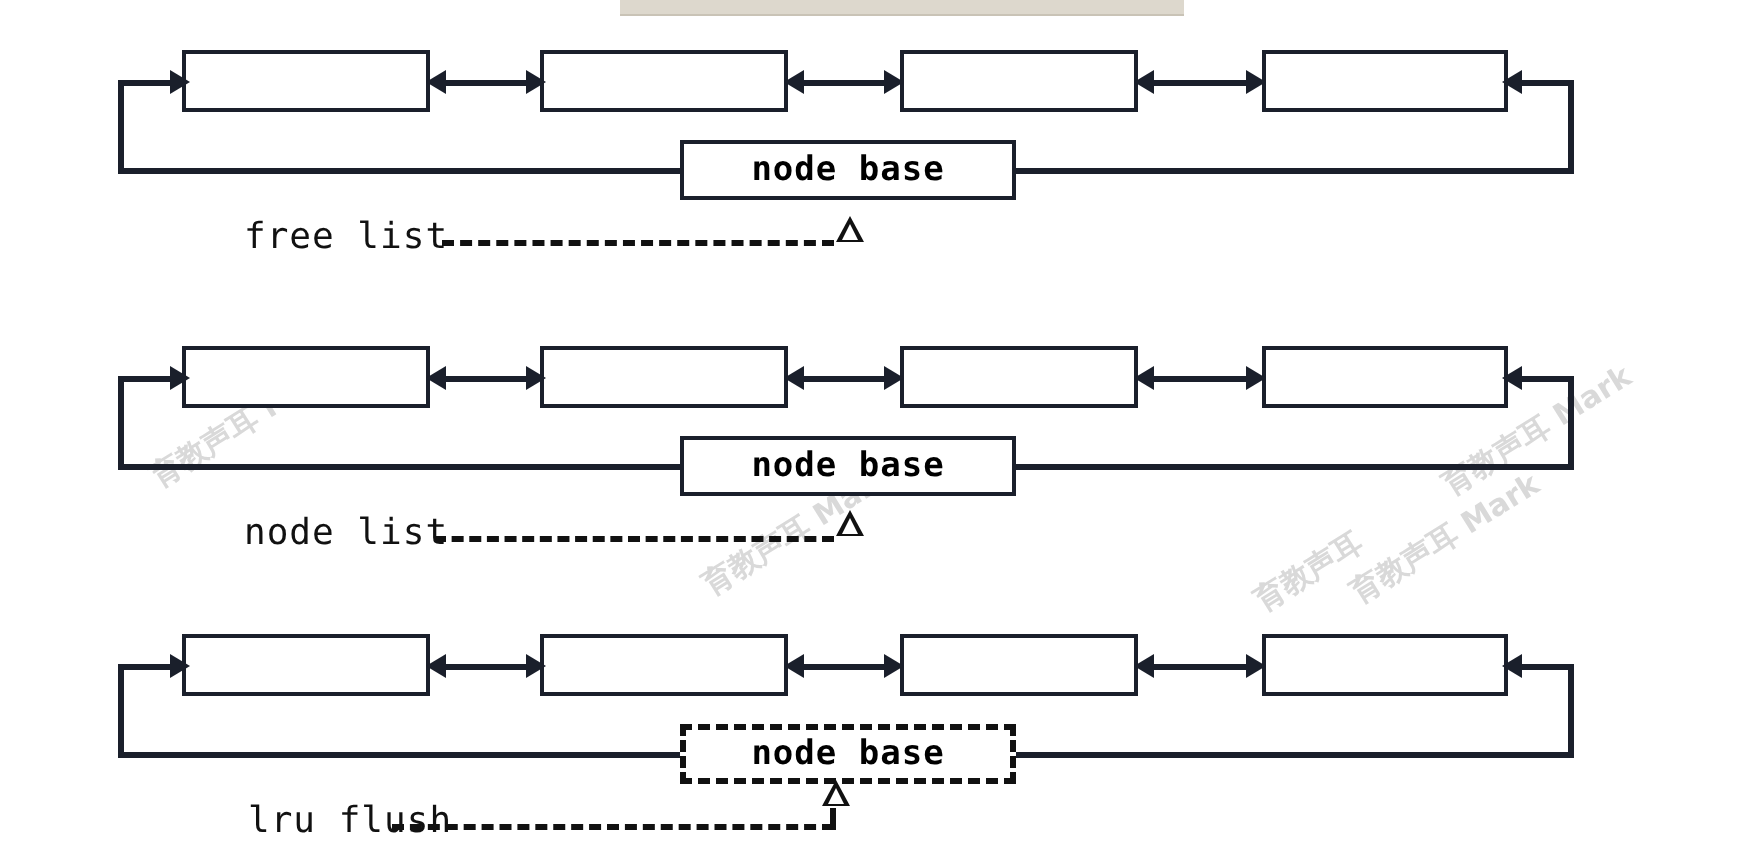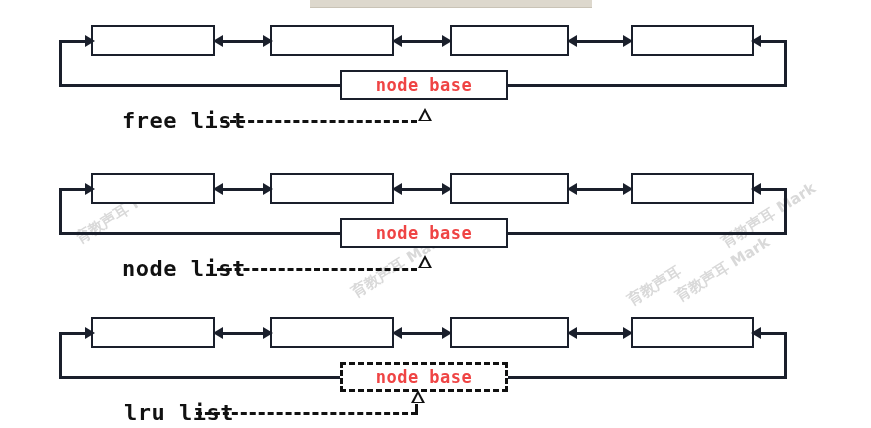--- a/index.html
+++ b/index.html
@@ -144,34 +144,34 @@
     width: 168px;
     height: 30px;
     background: #ffffff;
     border: 2px solid #1a1f2b;
     box-sizing: border-box;
     display: flex;
     align-items: center;
     justify-content: center;
     font-size: 17px;
     font-weight: bold;
-    color: #ef4444;
+    color: #000000;
     letter-spacing: 0.5px;
   }
   .node-base.dashed {
     border: 3px dashed #111111;
   }
 
   
   .caption {
     position: absolute;
     left: 122px;
     top: 100px;
-    font-size: 22px;
-    font-weight: bold;
+    font-size: 18px;
+    font-weight: normal;
     color: #111111;
     letter-spacing: 0.5px;
     white-space: nowrap;
   }
   .leader {
     position: absolute;
     top: 112px;
     height: 0;
     border-top: 3px dashed #111111;
   }
@@ -281,19 +281,19 @@
     <div class="wire wire-left-h"></div>
     <div class="wire wire-right-v"></div>
     <div class="wire wire-right-h"></div>
     <div class="wire wire-bot-l"></div>
     <div class="wire wire-bot-r"></div>
 
     <div class="node-base dashed">
       <span>node base</span>
     </div>
 
-    <div class="caption" style="left:124px;">lru list</div>
+    <div class="caption" style="left:124px;">lru flush</div>
     <div class="leader" style="left:196px; width:221px;"></div>
     <div class="elbow" style="left:415px; top:104px;"></div>
     <div class="tri-hollow" style="left:411px; top:90px;"></div>
   </div>
 
 </div>
 
 </body></html>

